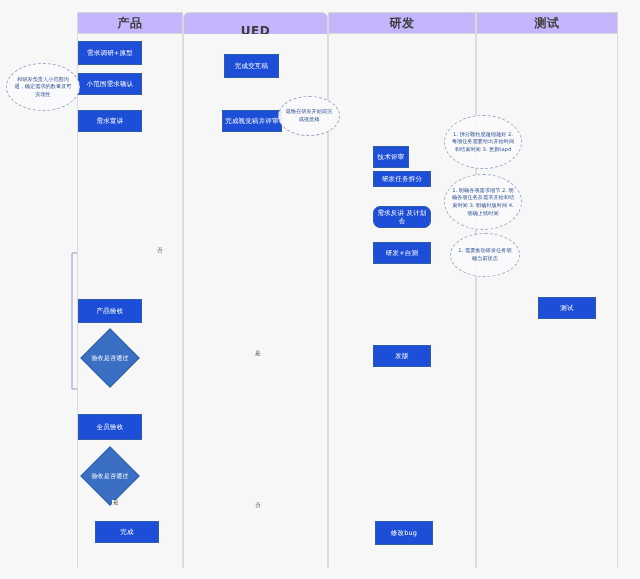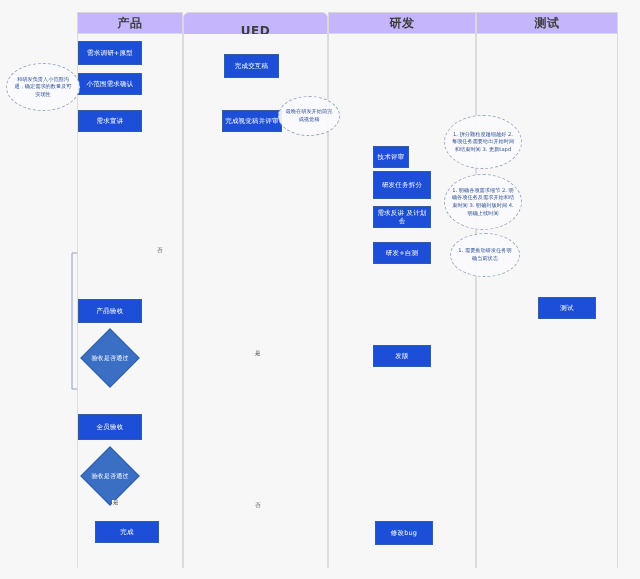--- a/index.html
+++ b/index.html
@@ -180,25 +180,25 @@
 </div>
 
 <div class="node" style="left:222px;top:110px;width:60px;height:22px;">
   <span>完成视觉稿并评审</span>
 </div>
 
 <div class="node" style="left:373px;top:134px;width:36px;height:22px;margin-top:12px;">
   <span>技术评审</span>
 </div>
 
-<div class="node" style="left:373px;top:171px;width:58px;height:28px;">
+<div class="node" style="left:373px;top:171px;width:58px;height:16px;">
   <span>研发任务拆分</span>
 </div>
 
-<div class="node" style="left:373px;top:206px;width:58px;height:22px;">
+<div class="node" style="left:373px;top:206px;width:58px;height:22px;border-radius:7px;">
   <span>需求反讲 及计划会</span>
 </div>
 
 <div class="node" style="left:373px;top:242px;width:58px;height:22px;">
   <span>研发+自测</span>
 </div>
 
 <div class="node" style="left:538px;top:297px;width:58px;height:22px;">
   <span>测试</span>
 </div>

